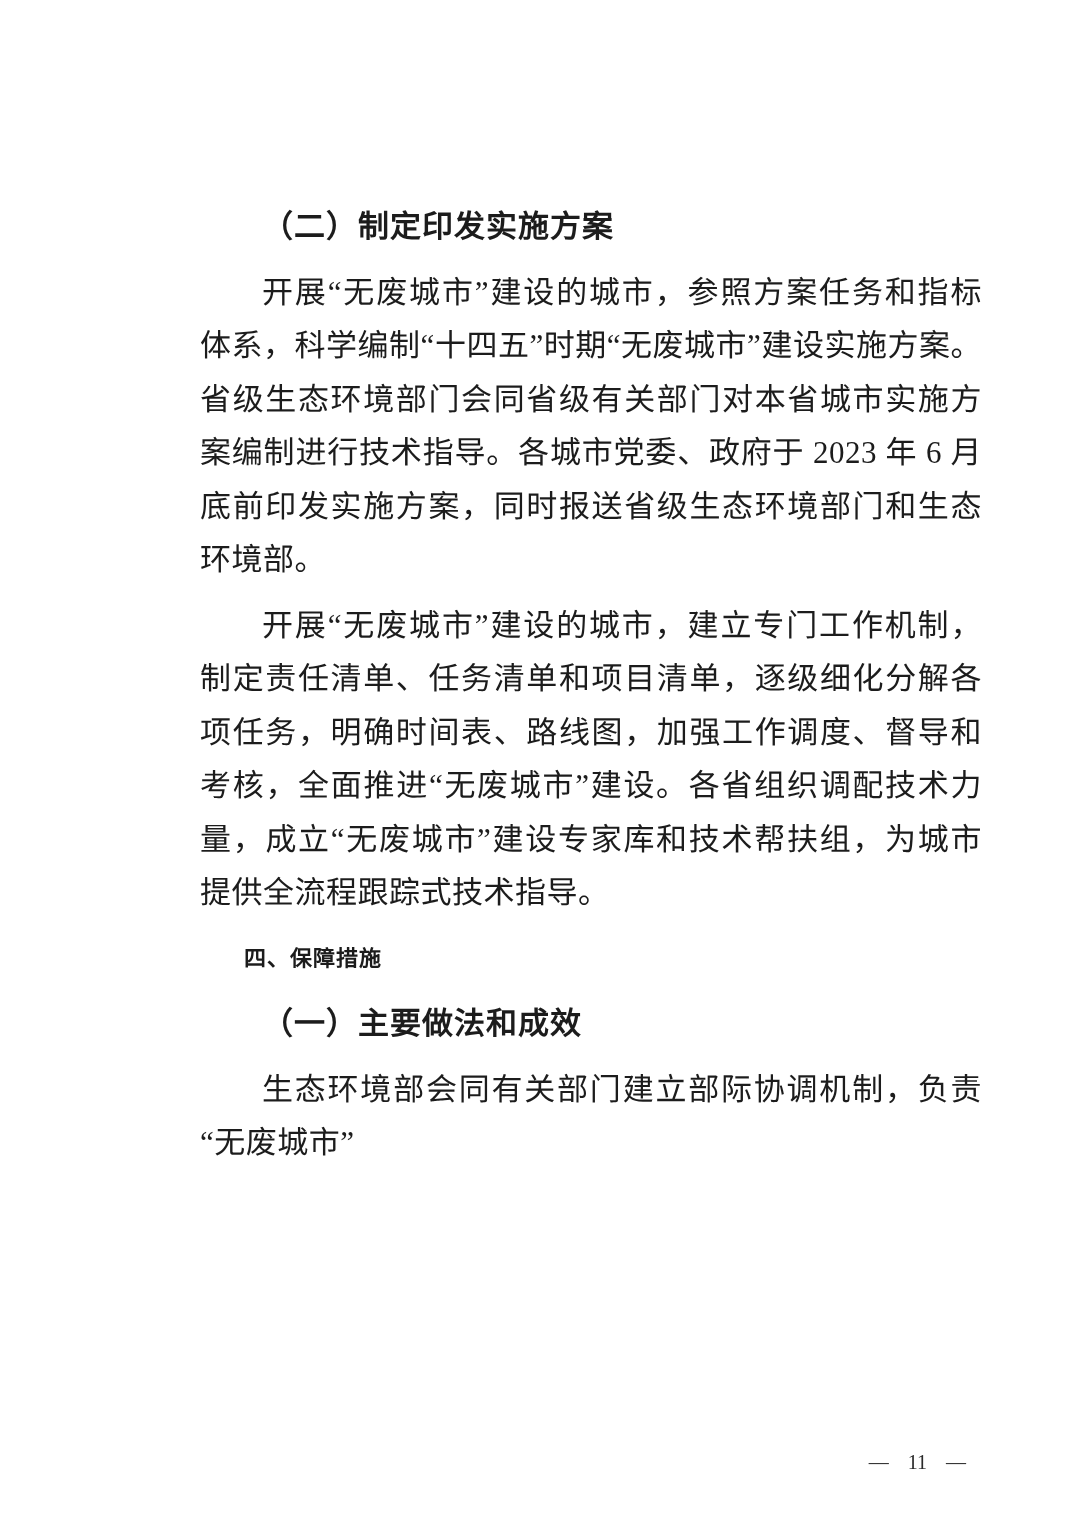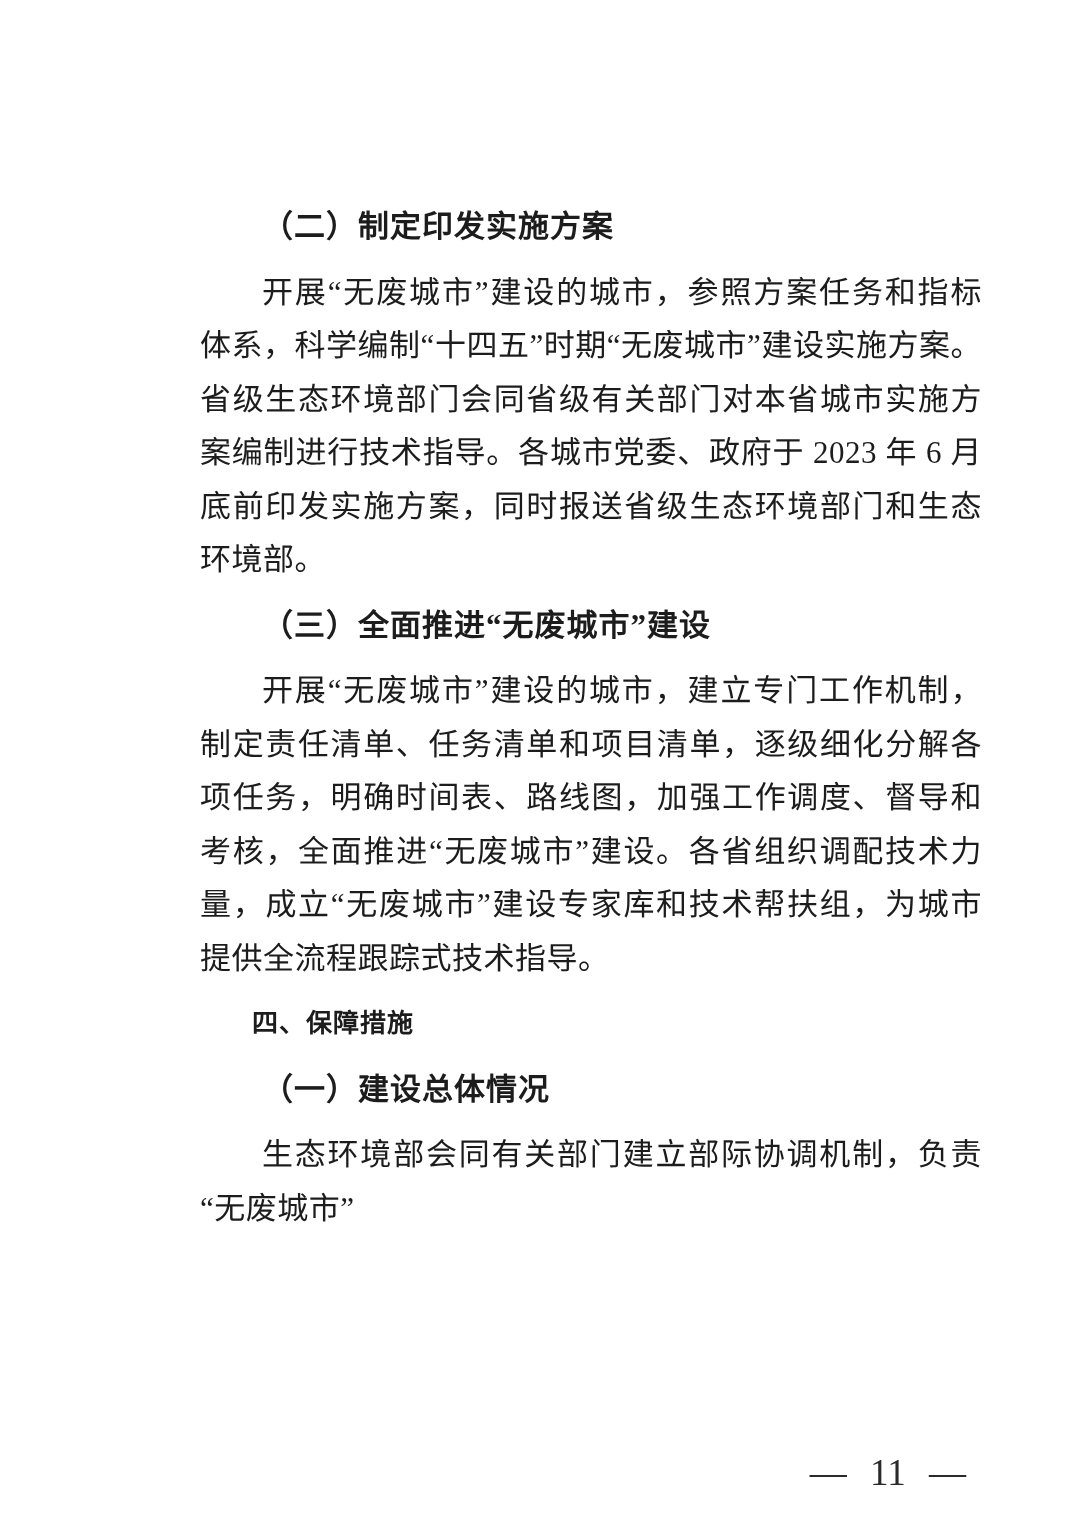--- a/index.html
+++ b/index.html
@@ -35,62 +35,61 @@
     font-size: 31px;
     line-height: 53.5px;
     text-indent: 2em;
     letter-spacing: 1px;
   }
 
   
   .h-hei {
     font-family: "Liberation Sans", "DejaVu Sans", sans-serif;
     font-weight: bold;
-    font-size: 26px;
+    font-size: 22px;
     line-height: 53.5px;
     text-indent: 2em;
     letter-spacing: 1px;
   }
 
   .para {
     text-align: justify;
     text-indent: 2em;
     letter-spacing: 0.5px;
   }
 
   .pagenum {
     position: absolute;
     right: 138px;
     top: 1403px;
     font-family: "Liberation Serif", "DejaVu Serif", serif;
-    font-size: 37px;
+    font-size: 20px;
     color: #2a2a2a;
     word-spacing: 14px;
     white-space: nowrap;
   }
 </style>
 </head>
 <body>
 
 <div class="page">
 
   <main class="content">
 
     <h3 class="h-kai">（二）制定印发实施方案</h3>
 
     <p class="para">开展“无废城市”建设的城市，参照方案任务和指标体系，科学编制“十四五”时期“无废城市”建设实施方案。省级生态环境部门会同省级有关部门对本省城市实施方案编制进行技术指导。各城市党委、政府于 2023 年 6 月底前印发实施方案，同时报送省级生态环境部门和生态环境部。</p>
 
-    <h3 class="h-kai">（三）全面推进“无废城市”建设</h3>
 
     <p class="para">开展“无废城市”建设的城市，建立专门工作机制，制定责任清单、任务清单和项目清单，逐级细化分解各项任务，明确时间表、路线图，加强工作调度、督导和考核，全面推进“无废城市”建设。各省组织调配技术力量，成立“无废城市”建设专家库和技术帮扶组，为城市提供全流程跟踪式技术指导。</p>
 
 
     <h2 class="h-hei">四、保障措施</h2>
 
-    <h3 class="h-kai">（一）建设总体情况</h3>
+    <h3 class="h-kai">（一）主要做法和成效</h3>
 
     <p class="para">生态环境部会同有关部门建立部际协调机制，负责“无废城市”</p>
 
   </main>
 
   <footer class="pagenum">— 11 —</footer>
 
 </div>
 
 </body></html>

